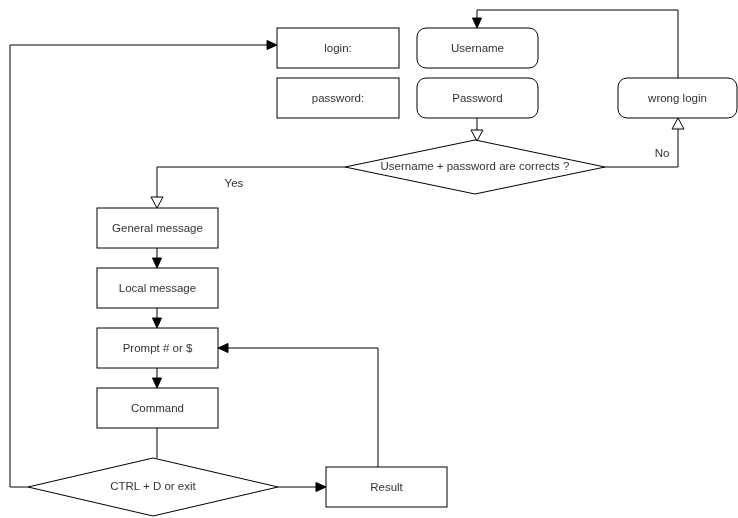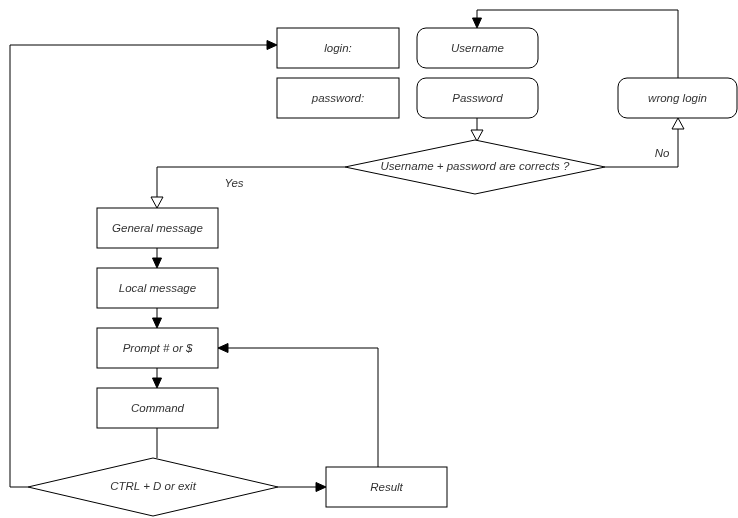--- a/index.html
+++ b/index.html
@@ -9,21 +9,20 @@
   }
   body {
     font-family: "Liberation Sans", sans-serif;
   }
   #canvas {
     position: relative;
     width: 738px;
     height: 518px;
     background: #ffffff;
     overflow: hidden;
-    font-style: italic;
   }
   #flow-svg {
     position: absolute;
     left: 0;
     top: 0;
     width: 738px;
     height: 518px;
   }
   .node-label {
     font-family: "Liberation Sans", sans-serif;

